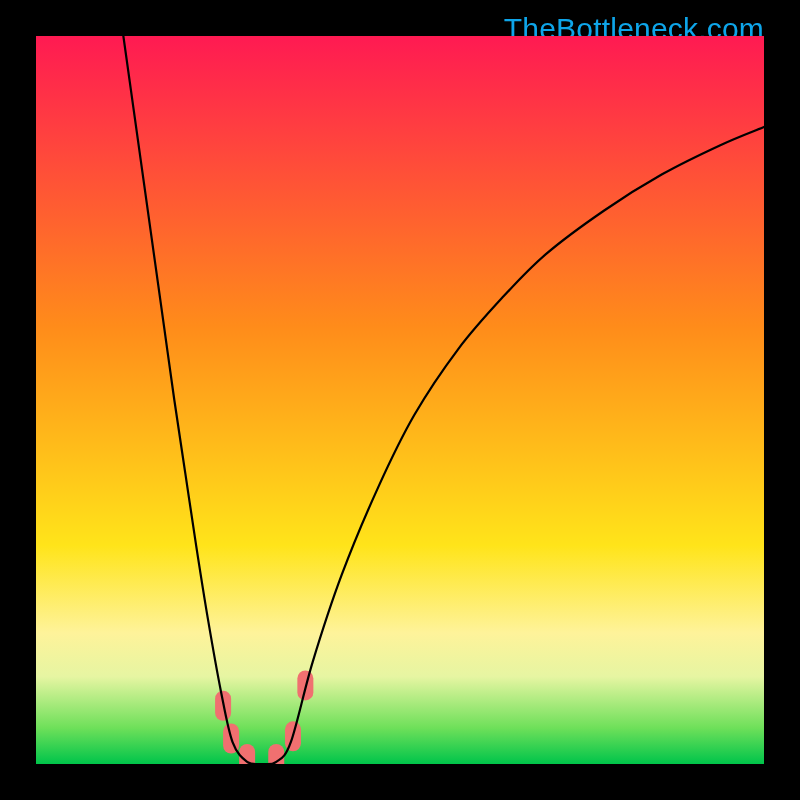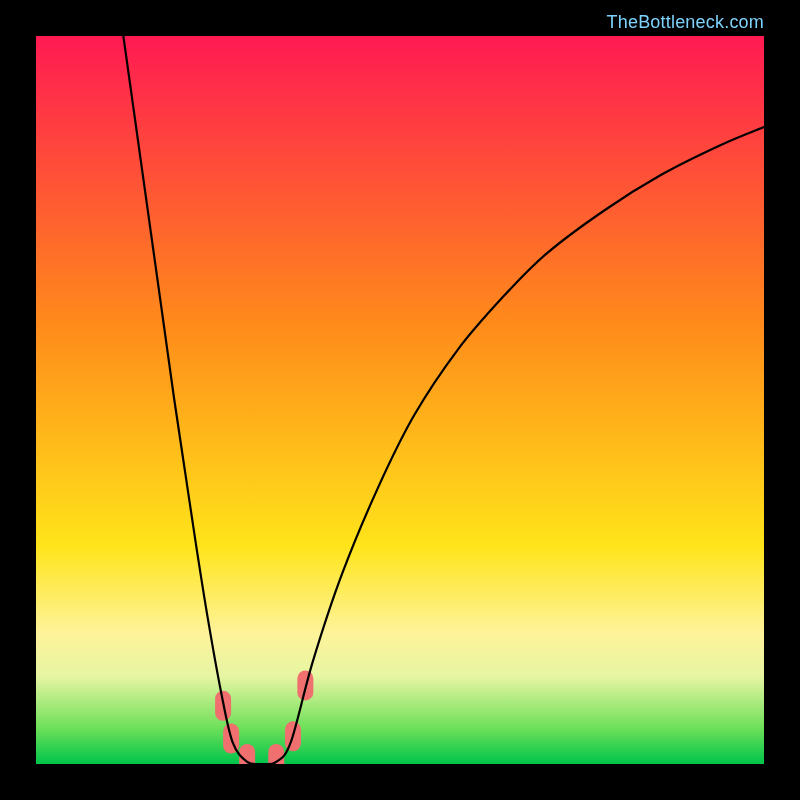--- a/index.html
+++ b/index.html
@@ -1,19 +1,19 @@
 <!DOCTYPE html>
 <html><head>
 <meta charset="utf-8">
 <style>
 html,body{margin:0;padding:0;width:800px;height:800px;overflow:hidden;font-family:Arial, sans-serif}
 .chart-wrap{position:relative;width:800px;height:800px;background:#000}
 .inner{position:absolute;left:36px;top:36px;right:36px;bottom:36px;overflow:hidden}
 .inner svg{width:100%;height:100%;display:block}
-.src{position:absolute;top:12px;right:36px;color:#7dd3fc;font-size:18px;letter-spacing:0.2px}
+.src{position:absolute;top:12px;right:36px;color:#0ea5e9;font-size:30px;letter-spacing:0.2px}
 </style>
 </head>
 <body>
 
 <div class="chart-wrap">
   <div class="src">TheBottleneck.com</div>
   <div class="inner">
     <svg viewBox="0 0 728 728" preserveAspectRatio="none">
       <defs>
         <linearGradient id="bg-grad" x1="0" y1="0" x2="0" y2="1">

